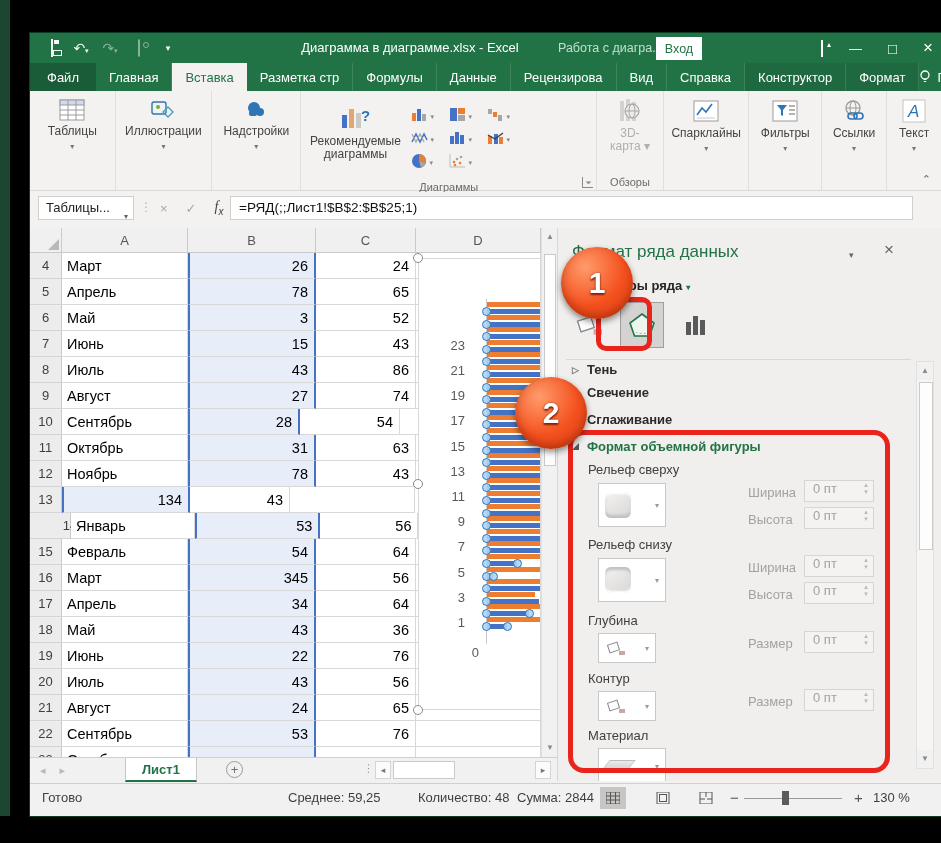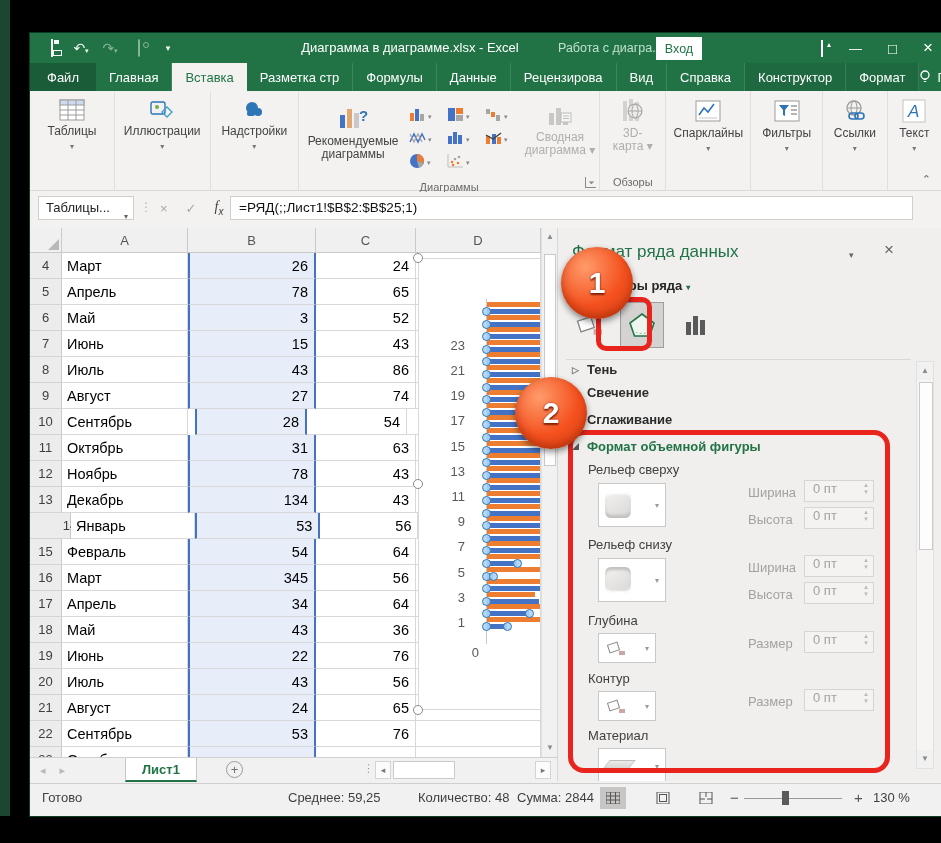--- a/index.html
+++ b/index.html
@@ -304,30 +304,20 @@
                     <path d="M1 14h15M1 14V1" stroke="#bdbdbd"></path>
                     <circle cx="5" cy="9" r="1.3" fill="#ed7d31"></circle>
                     <circle cx="8" cy="6" r="1.3" fill="#a6a6a6"></circle>
                     <circle cx="11" cy="10" r="1.3" fill="#ed7d31"></circle>
                     <circle cx="12" cy="4" r="1.3" fill="#a6a6a6"></circle>
                     <circle cx="6" cy="12" r="1.3" fill="#ed7d31"></circle>
                   </svg></span>
                 <span class="carat">▾</span>
               </div>
             </div>
-          <div class="bigbtn disabled" style="width:78px;">
-            <svg width="26" height="22" viewBox="0 0 26 22">
-                <rect x="2" y="8" width="5" height="12" fill="#c9c8c7"></rect>
-                <rect x="9" y="3" width="5" height="17" fill="#c9c8c7"></rect>
-                <rect x="16" y="10" width="5" height="10" fill="#c9c8c7"></rect>
-                <rect x="14" y="8" width="10" height="9" fill="#f6f6f6" stroke="#bdbcbb"></rect>
-                <path d="M16 11h6M16 13.5h6" stroke="#bdbcbb"></path>
-              </svg>
-            <span class="blabel"><span>Сводная</span><br><span>диаграмма</span><span style="color:#b0afae;"> ▾</span></span>
-          </div>
         </div>
         <div class="glabel">
             <span>Диаграммы</span>
           </div>
         <div class="launcher"></div>
       </div>
       <div class="rgroup" style="width:72px;">
         <div class="bigbtn disabled">
           <svg width="26" height="24" viewBox="0 0 26 24">
               <rect x="3" y="2" width="4" height="20" fill="#d3d2d1"></rect>
@@ -454,41 +444,40 @@
         <div class="srow" style="height: 26px;">
           <div class="rnum" style="width: 32px;">9</div>
           <div class="cell txt" style="width: 126px;">Август</div>
           <div class="cell num sel" style="width: 128px;">27</div>
           <div class="cell num" style="width: 100px;">74</div>
           <div class="cell" style="width: 125px;"></div>
         </div>
         <div class="srow" style="height: 26px;">
           <div class="rnum" style="width: 32px;">10</div>
           <div class="cell txt" style="width: 126px;">Сентябрь</div>
-          <div class="cell num sel" style="width: 112px; margin-left: 7px;">28</div>
+          <div class="cell num sel" style="width: 112px;">28</div>
           <div class="cell num" style="width: 100px;">54</div>
           <div class="cell" style="width: 125px;"></div>
         </div>
         <div class="srow" style="height: 26px;">
           <div class="rnum" style="width: 32px;">11</div>
           <div class="cell txt" style="width: 126px;">Октябрь</div>
           <div class="cell num sel" style="width: 128px;">31</div>
           <div class="cell num" style="width: 100px;">63</div>
           <div class="cell" style="width: 125px;"></div>
         </div>
         <div class="srow" style="height: 26px;">
           <div class="rnum" style="width: 32px;">12</div>
           <div class="cell txt" style="width: 126px;">Ноябрь</div>
           <div class="cell num sel" style="width: 128px;">78</div>
           <div class="cell num" style="width: 100px;">43</div>
           <div class="cell" style="width: 125px;"></div>
         </div>
         <div class="srow" style="height: 26px;">
           <div class="rnum" style="width: 32px;">13</div>
-          <div class="cell txt" style="width: 126px;">Декабрь</div>
           <div class="cell num sel" style="width: 128px;">134</div>
           <div class="cell num" style="width: 100px;">43</div>
           <div class="cell" style="width: 125px;"></div>
         </div>
         <div class="srow" style="height: 26px;">
           <div class="rnum" style="width: 32px; padding-left: 40px;">14</div>
           <div class="cell txt" style="width: 126px;">Январь</div>
           <div class="cell num sel" style="width: 128px;">53</div>
           <div class="cell num" style="width: 100px;">56</div>
           <div class="cell" style="width: 125px;"></div>

